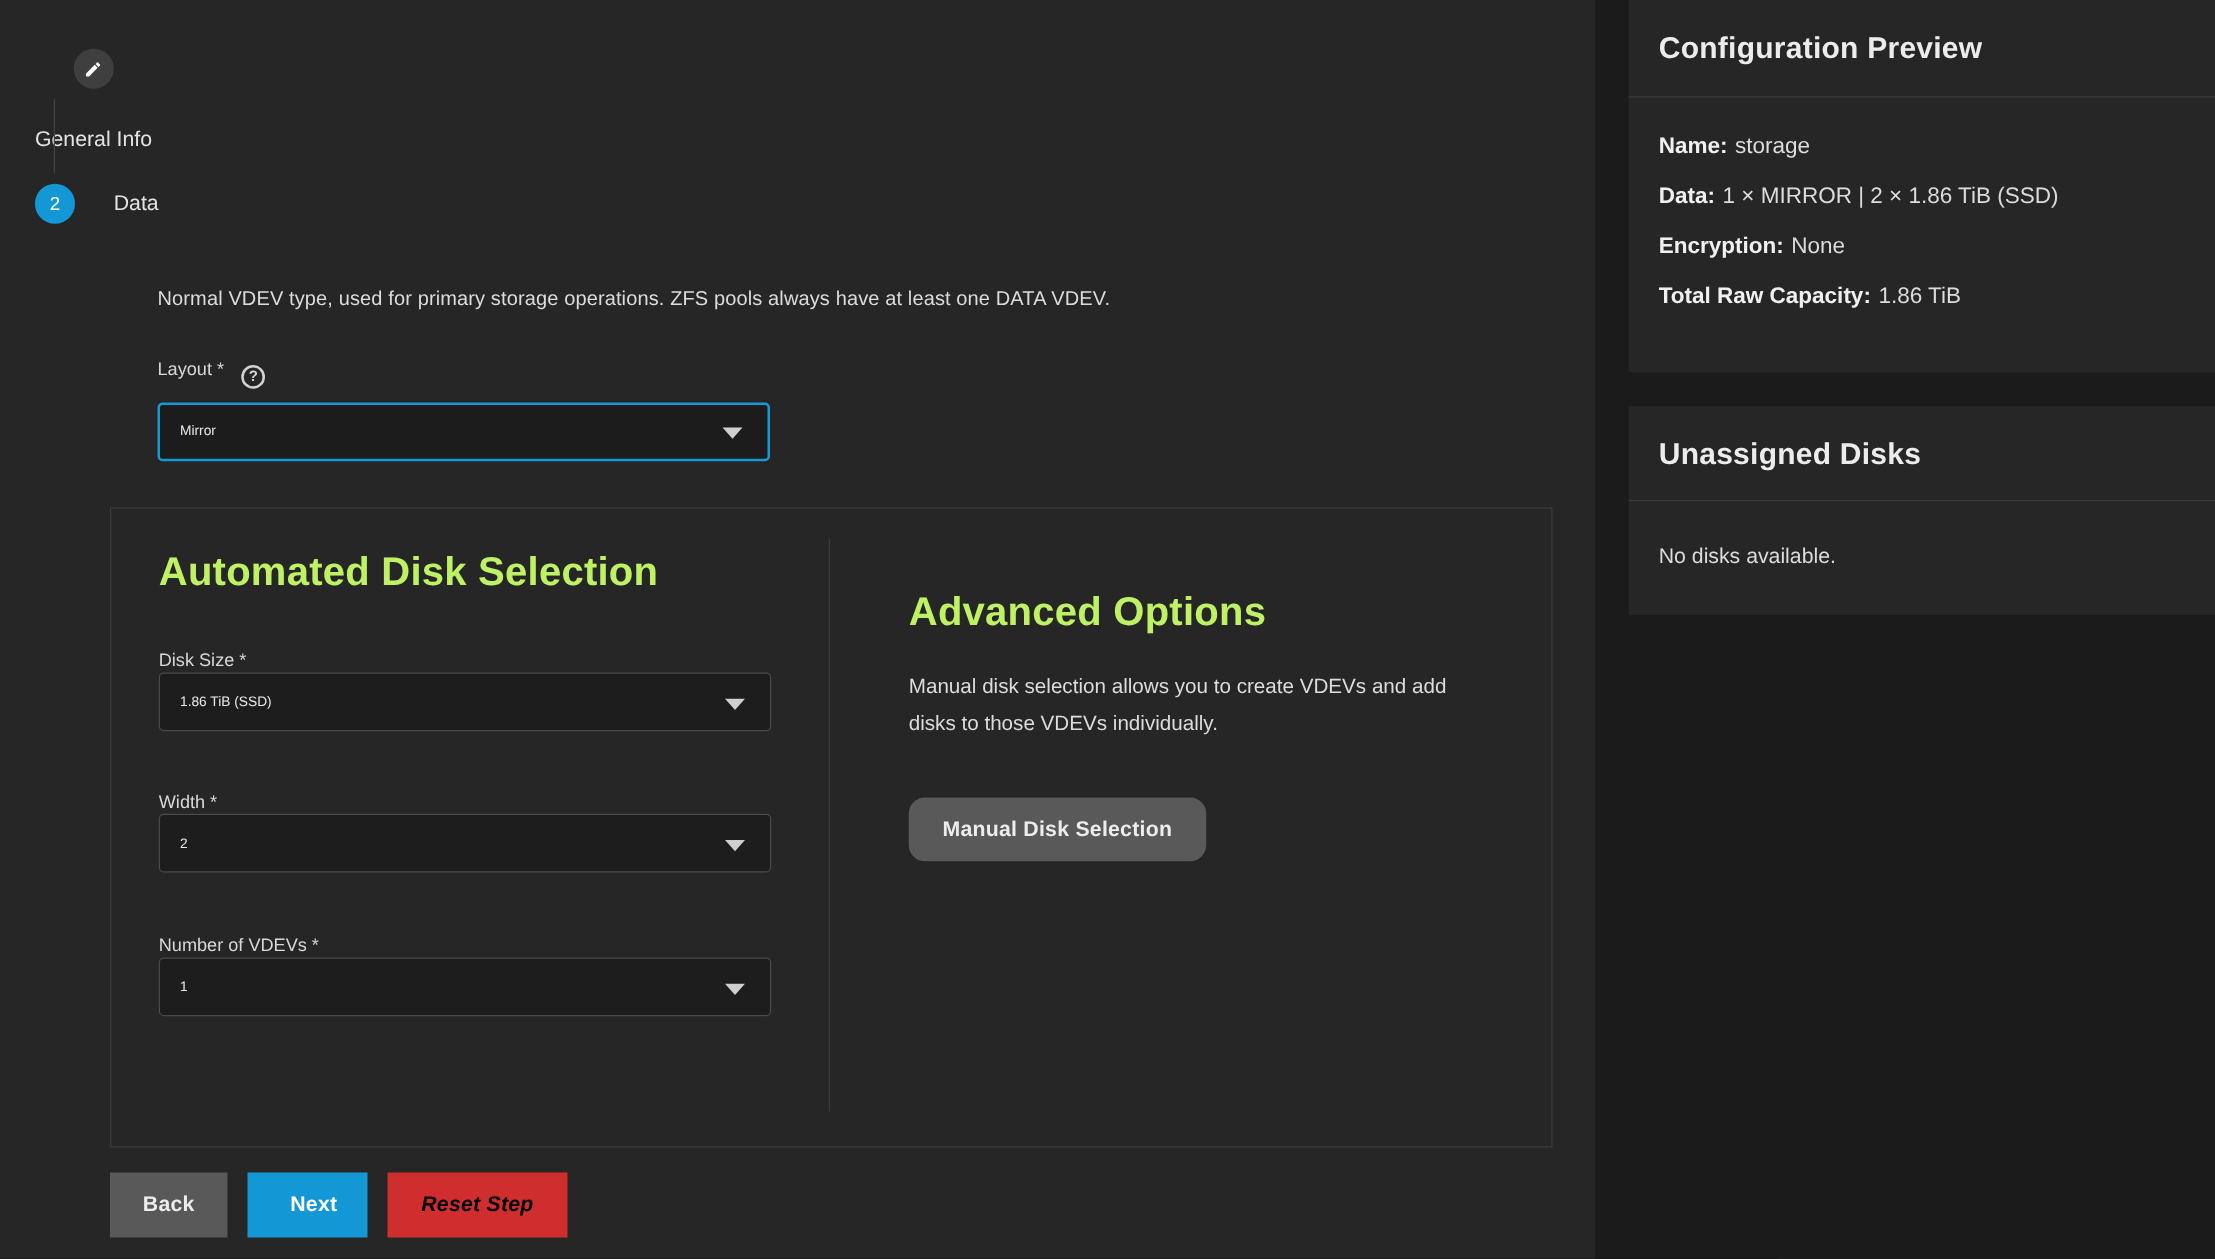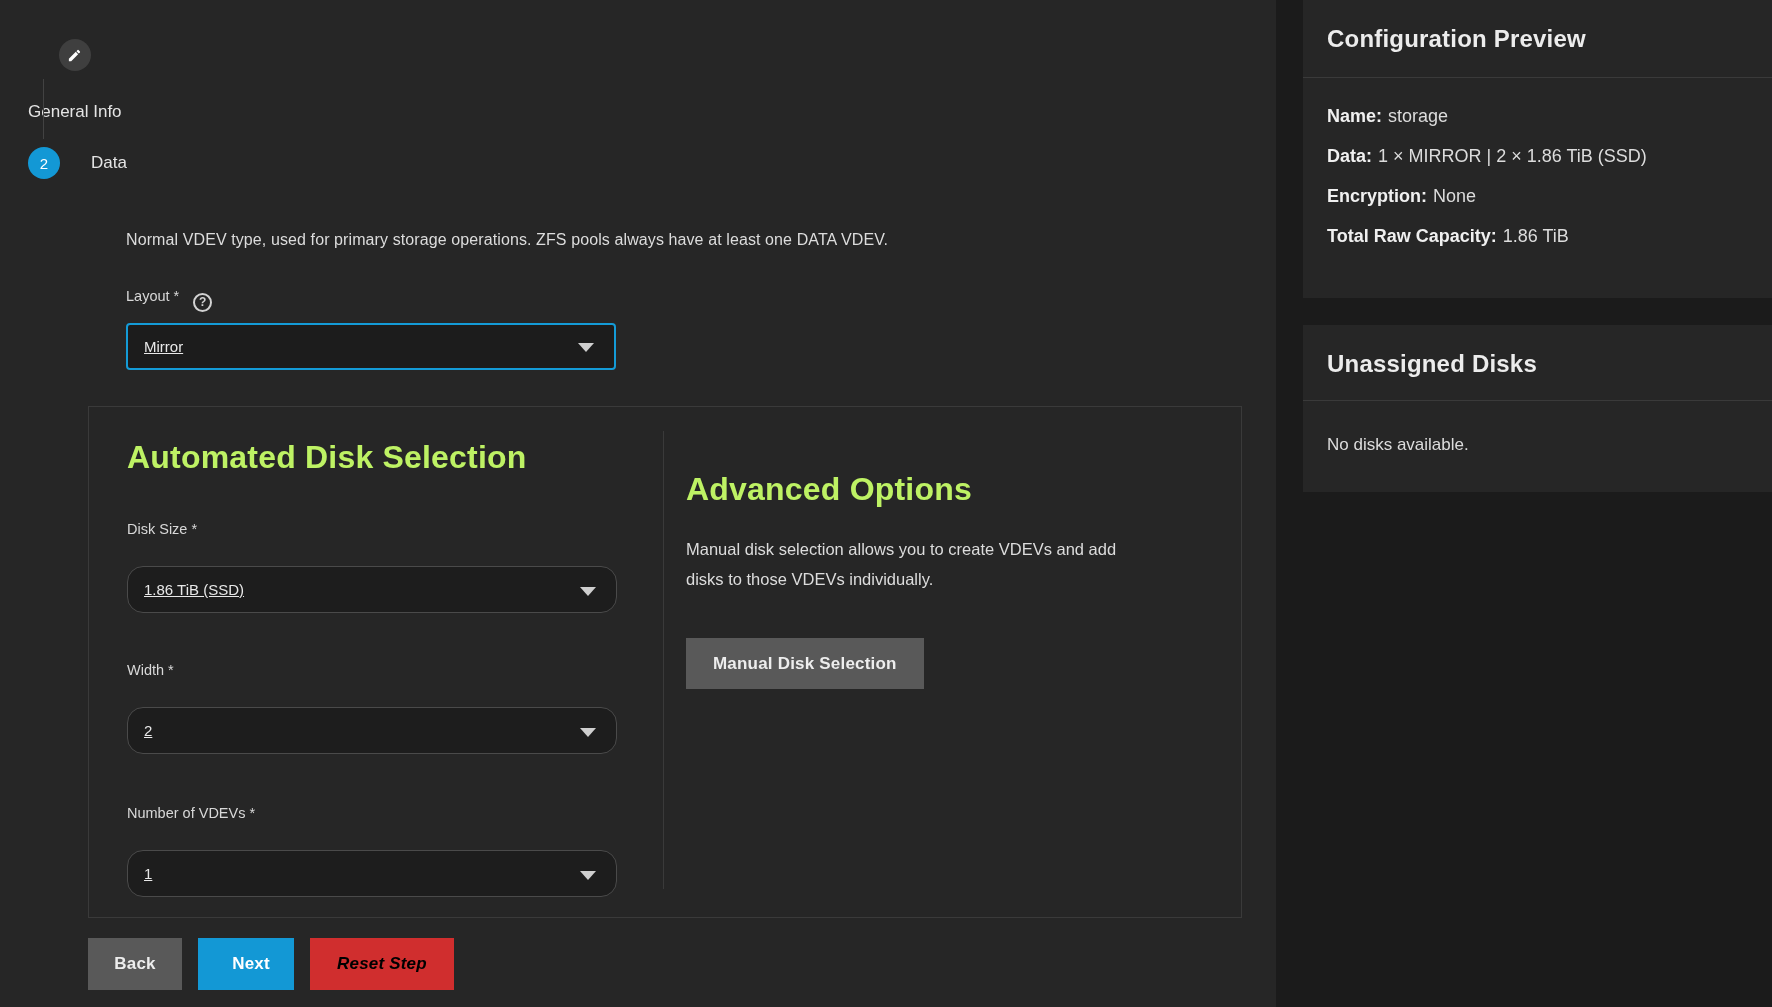--- a/index.html
+++ b/index.html
@@ -35,58 +35,58 @@
   .help-icon {
     display:inline-flex; width:19px; height:19px; border-radius:50%;
     border:2px solid #d2d2d2; color:#d2d2d2; font-size:12px; font-weight:bold;
     align-items:center; justify-content:center; margin-left:14px;
     vertical-align:-5px; cursor:pointer;
   }
   .select {
     position:relative; width:490px; height:47px;
     background:#1d1d1d; border:1px solid #4a4a4a; border-radius:4px;
     display:flex; align-items:center; padding:0 40px 0 16px;
-    font-size:15px; color:#e8e8e8; cursor:pointer;text-decoration:underline;
+    font-size:11px; color:#e8e8e8; cursor:pointer;
   }
   .select.focused { border:2px solid #149bd7; background:#1c1c1c; }
   .caret {
     position:absolute; right:20px; top:50%; margin-top:-3px;
     width:0; height:0;
     border-left:8px solid transparent; border-right:8px solid transparent;
     border-top:9px solid #cfcfcf;
   }
   
   .layout-field { position:absolute; left:126px; top:287px; }
   .layout-field .select { margin-top:11px; }
   
   .card {
     position:absolute; left:88px; top:406px; width:1154px; height:512px;
     border:1px solid #3a3a3a; display:flex;
   }
   .card-col1 { width:574px; padding:32px 0 0 38px; }
-  .card-col2 { flex:1; padding:32px 0 0 22px; border-left:1px solid #3a3a3a;
+  .card-col2 { flex:1; padding:32px 0 0 63px; border-left:1px solid #3a3a3a;
                margin:24px 0 28px 0; }
   .card-col2-inner { margin-top:-24px; padding-top:32px; }
   .card-title { font-size:32px; font-weight:bold; color:#bef264; letter-spacing:.2px; }
   .fgroup { margin-top:44px; }
-  .fgroup .select { margin-top:28px;border-radius:16px; }
+  .fgroup .select { margin-top:0; }
   .adv-text {
     margin-top:26px; width:456px; font-size:16.5px; line-height:30px; color:#dcdcdc;
   }
   .btn {
     display:inline-flex; align-items:center; justify-content:center;
     height:52px; padding:0 27px; border:none; border-radius:0;
     font-family:"Liberation Sans", sans-serif;
     font-size:17px; font-weight:bold; color:#ededed; cursor:pointer;
     letter-spacing:.2px;
   }
   .btn.gray { background:#595959; }
   .btn.blue { background:#1398d5; color:#fff;padding-left:37px; }
   .btn.red  { background:#d02e2e; color:#000000;font-style:italic; }
-  .manual-btn { margin-top:44px; height:51px; }
+  .manual-btn { margin-top:44px; height:51px;border-radius:13px; }
   .actions { position:absolute; left:88px; top:938px; display:flex; gap:16px; }
   .actions .btn.back { width:94px; }
   .actions .btn.next { width:96px; }
   
   .panel {
     position:absolute; left:1303px; width:469px; background:#262626;
   }
   .panel-title {
     font-size:24px; font-weight:bold; color:#ececec; letter-spacing:.2px;
     padding:25px 0 0 24px;

